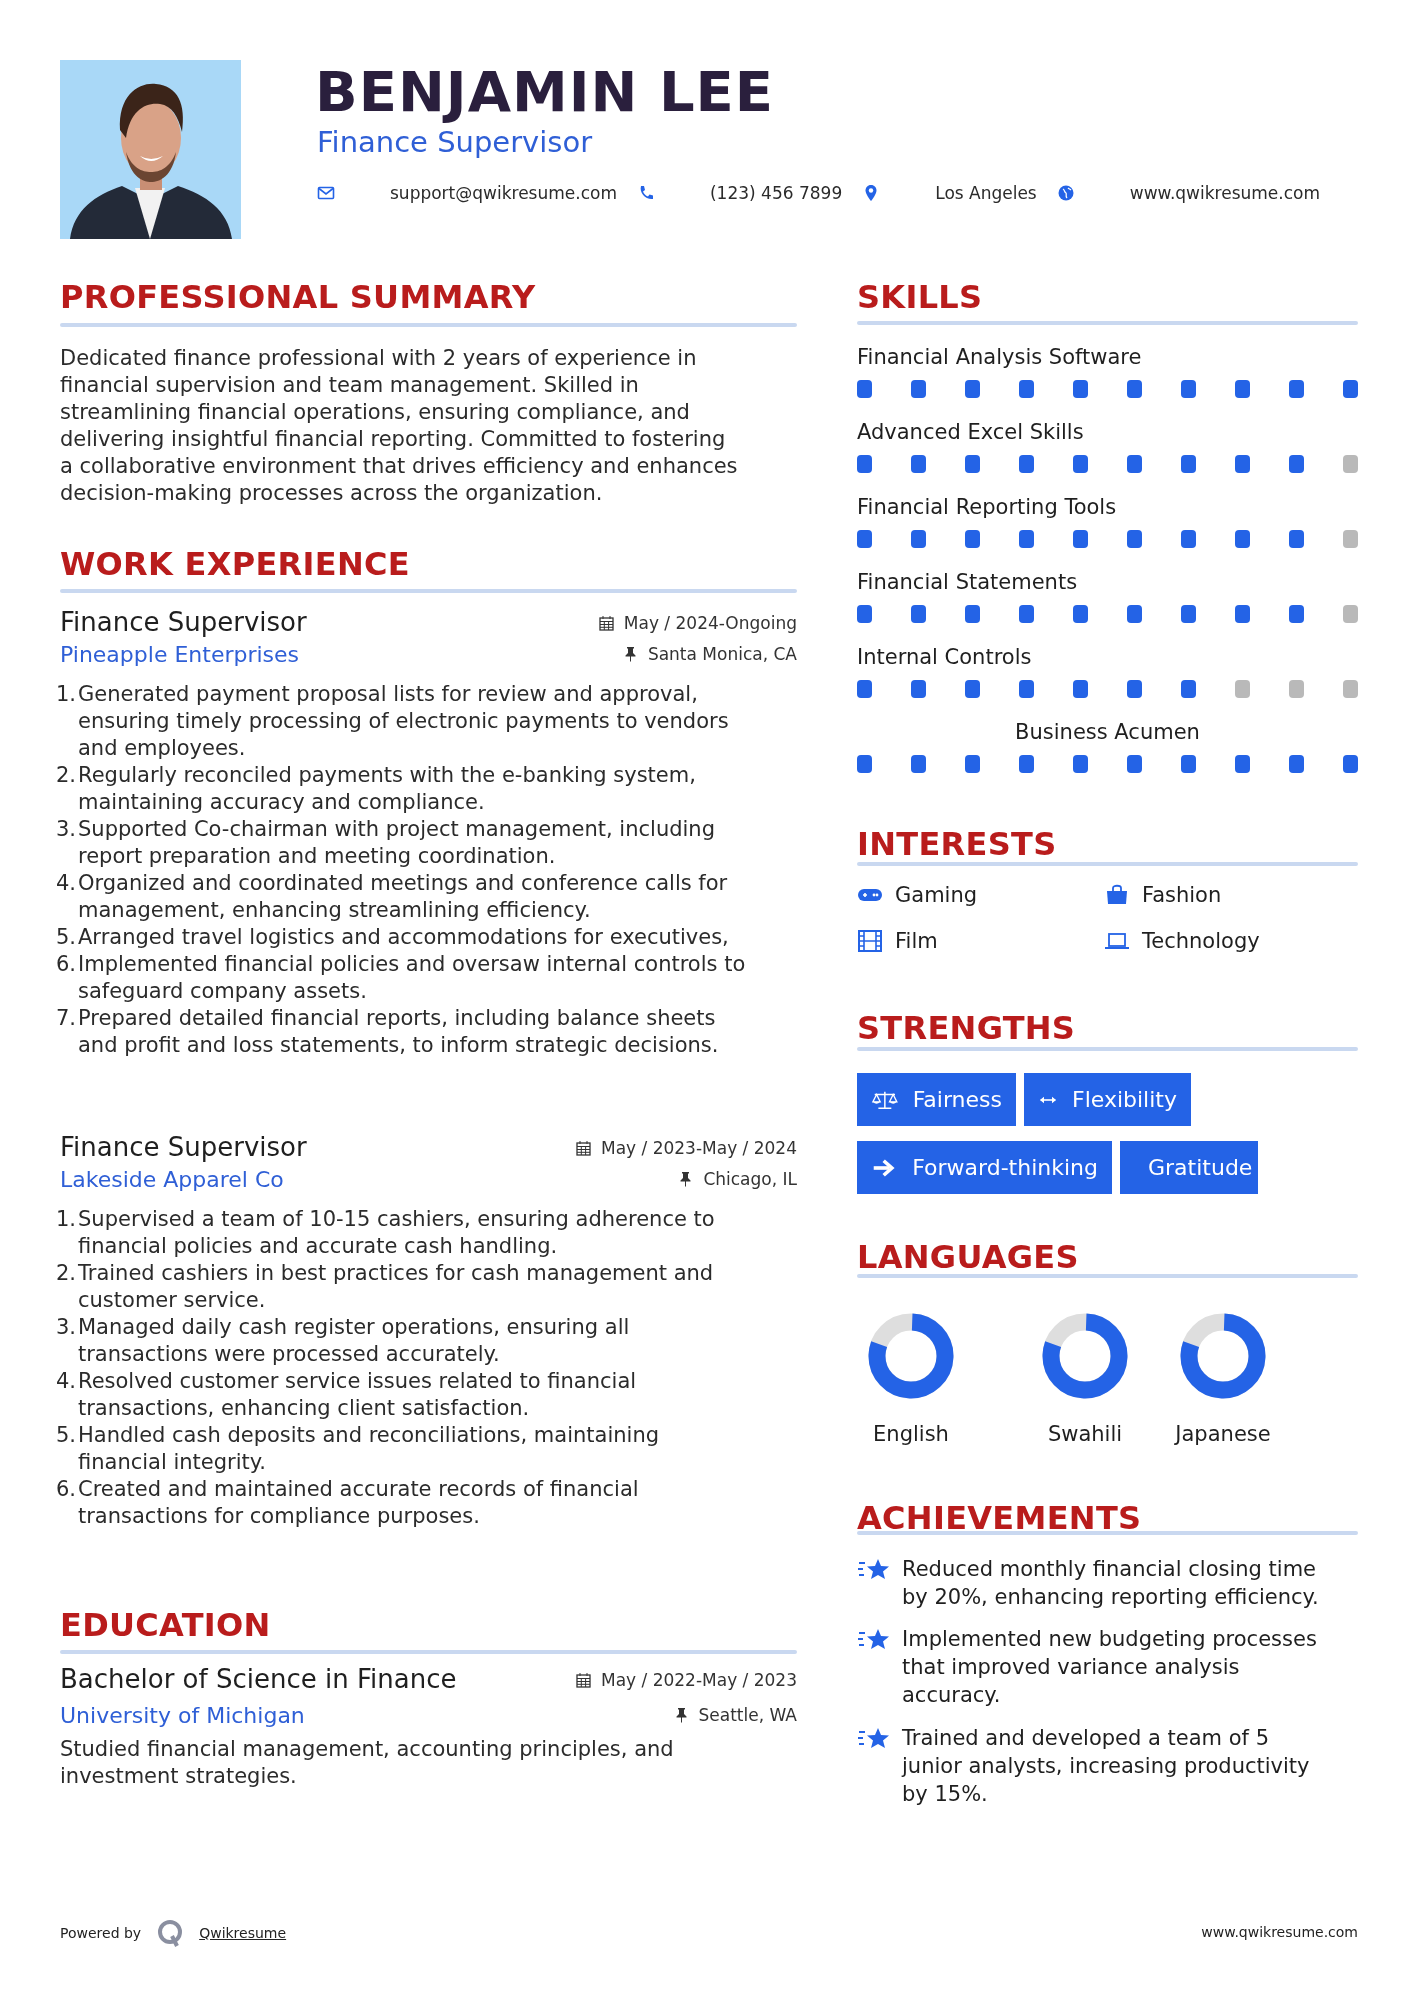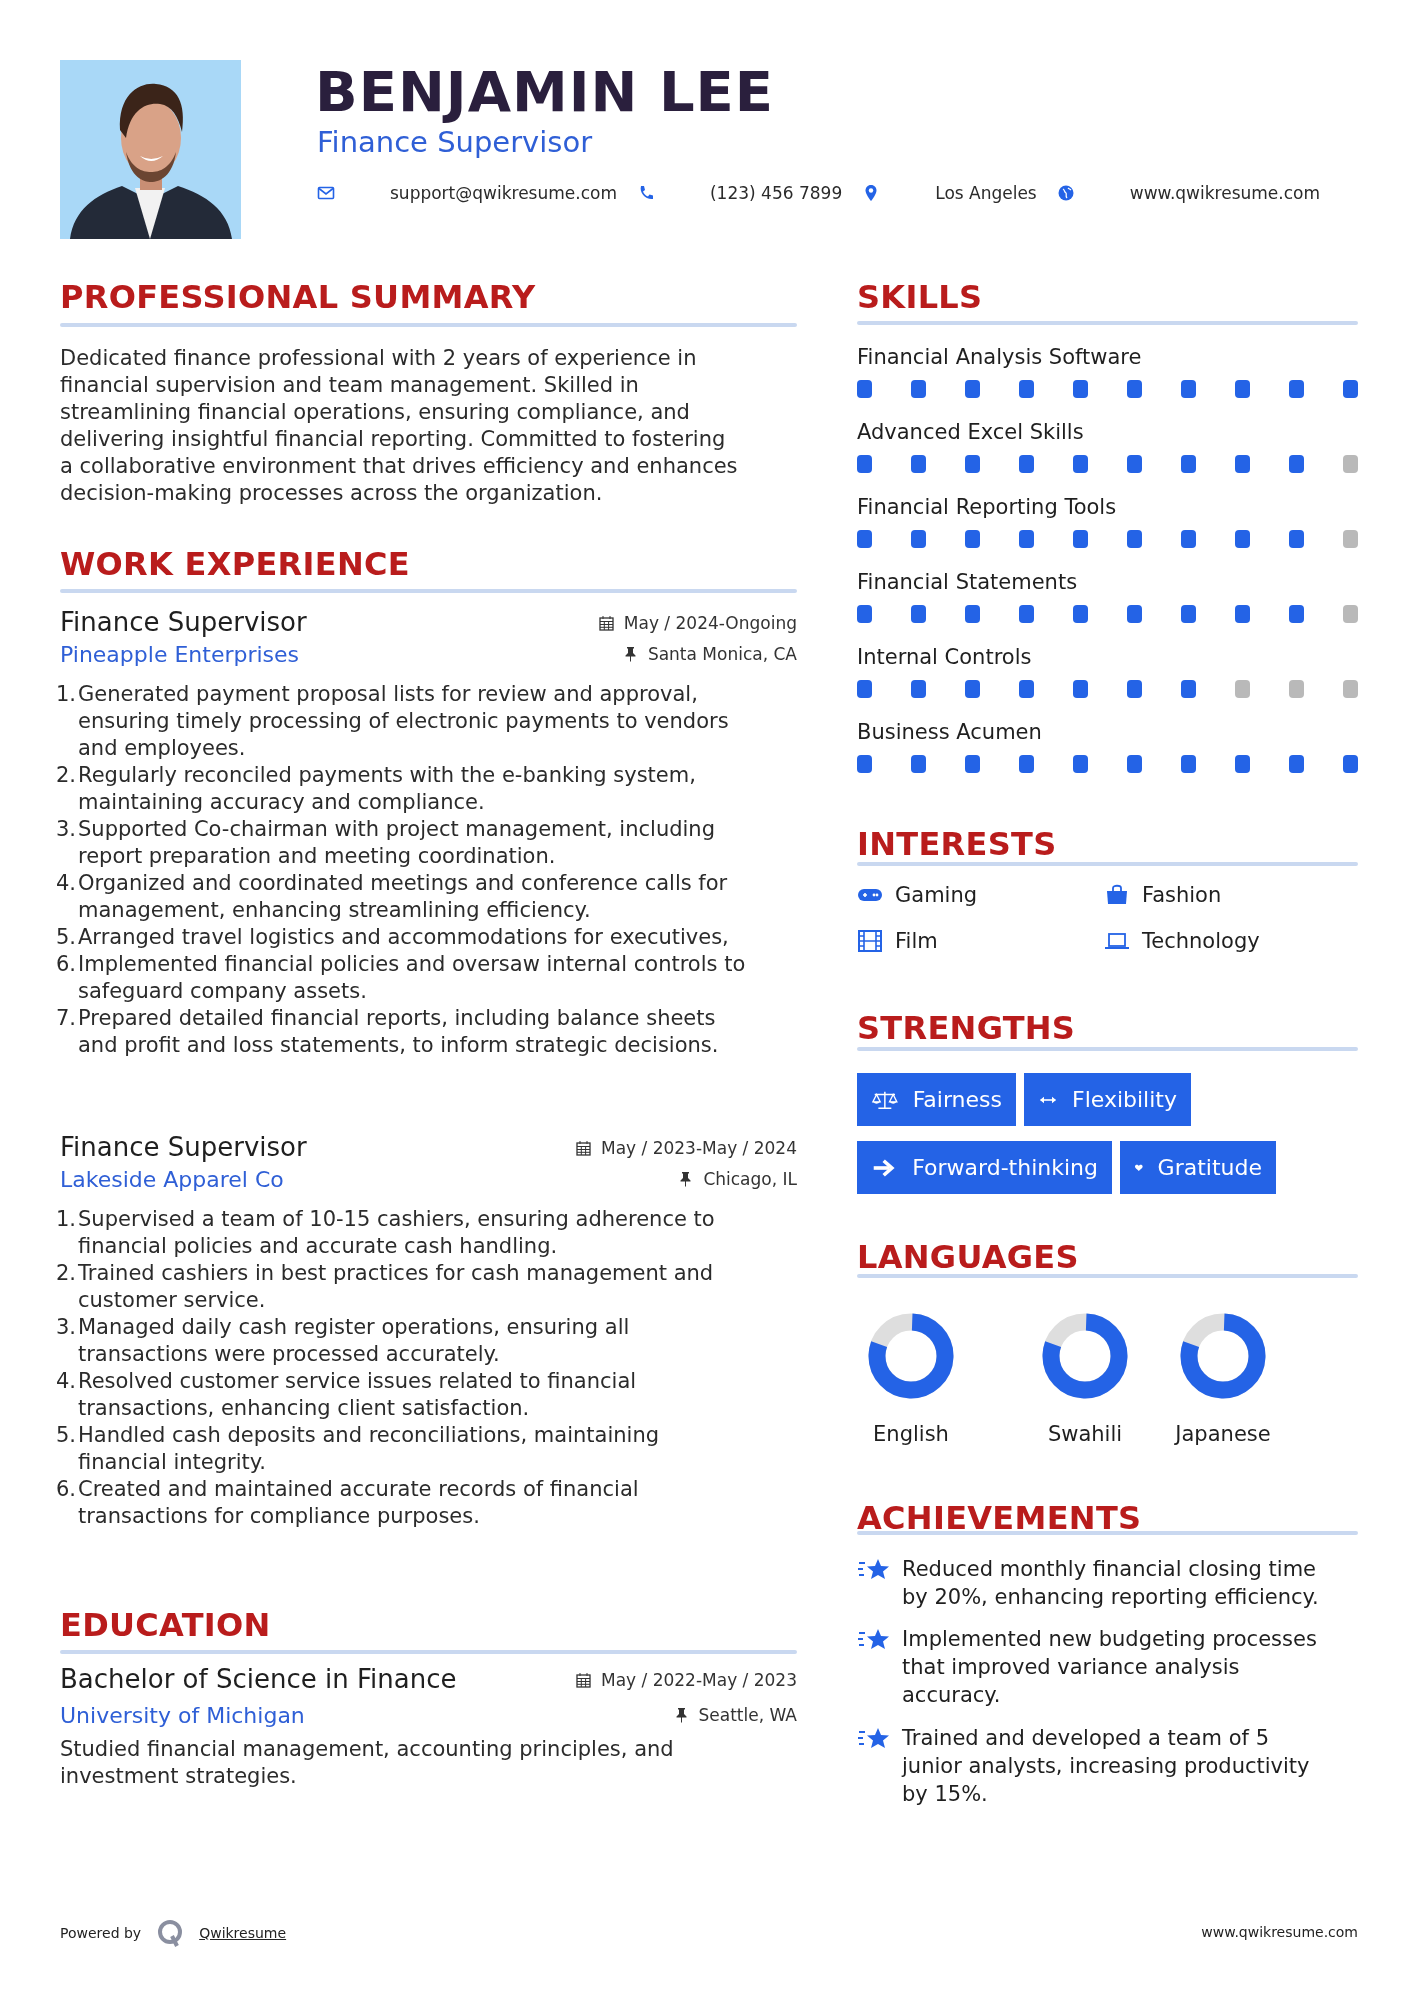--- a/index.html
+++ b/index.html
@@ -343,21 +343,21 @@
       <i class="dot"></i>
       <i class="dot"></i>
       <i class="dot"></i>
       <i class="dot"></i>
       <i class="dot"></i>
       <i class="dot off"></i>
       <i class="dot off"></i>
       <i class="dot off"></i>
     </div>
 </div>
-<div class="skill" style="top:718px;">
+<div class="skill" style="top:718px;text-align:center;">
   <div class="skill-name">Business Acumen</div>
   <div class="dots">
       <i class="dot"></i>
       <i class="dot"></i>
       <i class="dot"></i>
       <i class="dot"></i>
       <i class="dot"></i>
       <i class="dot"></i>
       <i class="dot"></i>
       <i class="dot"></i>
@@ -418,21 +418,21 @@
     </svg>
   <span>Flexibility</span>
 </div>
 <div class="tag" style="left:857px; top:1141px; width:255px;">
   <svg viewBox="0 0 30 24">
       <path d="M3 12 H20" stroke="#fff" stroke-width="4"></path>
       <path d="M14 4 L23 12 L14 20" stroke="#fff" stroke-width="4" fill="none" stroke-linejoin="miter"></path>
     </svg>
   <span>Forward-thinking</span>
 </div>
-<div class="tag" style="left:1120px; top:1141px; width:156px;text-align:right;">
+<div class="tag" style="left:1120px; top:1141px; width:138px;text-align:right;">
   <svg viewBox="0 0 30 24">
       <path d="M15 21 C10 16 3 12 3 7 C3 3.5 6 1.5 9 1.5 C12 1.5 14 3.5 15 5 C16 3.5 18 1.5 21 1.5 C24 1.5 27 3.5 27 7 C27 12 20 16 15 21 Z" fill="#fff"></path>
     </svg>
   <span>Gratitude</span>
 </div>
 
 <div class="abs right sec-title" style="top:1239px;">LANGUAGES</div>
 <div class="abs right sec-line" style="top:1274px;"></div>
 
 <div class="lang" style="left:856px; top:1313px;">

